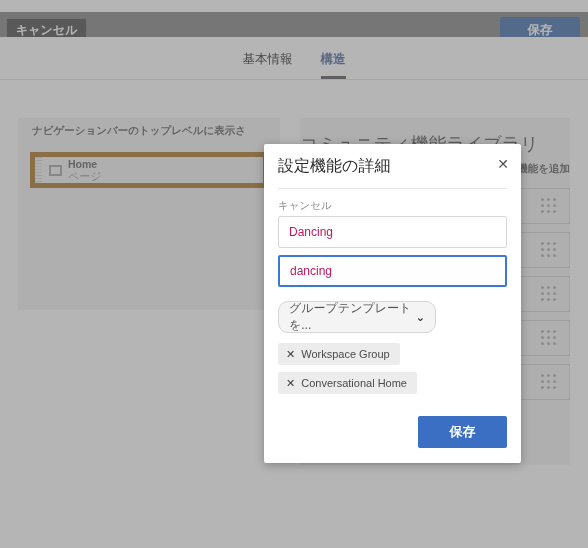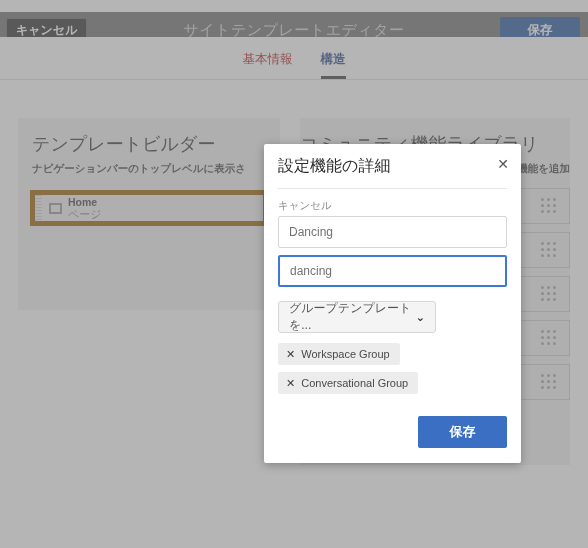--- a/index.html
+++ b/index.html
@@ -57,21 +57,21 @@
   .tabbar {
     position: absolute; left: 0; top: 37px;
     width: 588px; height: 43px;
     background: #ffffff;
     border-bottom: 1px solid #e0e0e0;
     display: flex; justify-content: center; align-items: flex-start;
   }
   .tab {
     margin: 14px 14px 0 14px;
     font-size: 12.5px;
-    color: #b91c1c;
+    color: #000000;
     padding-bottom: 8px;
     white-space: nowrap;
   }
   .tab.active {
     color: #2e4e8f; font-weight: bold;
     border-bottom: 3px solid #404040;
   }
 
   
   .card {
@@ -157,30 +157,30 @@
   .modal-rule { height: 1px; background: #e6e6e6; margin: 0 14px; }
 
   .modal-body { padding: 10px 14px 0 14px; }
   .fld-label { font-size: 10.5px; color: #8d8d8d; margin-bottom: 3px; }
   .fld {
     height: 32px; width: 100%;
     border: 1px solid #d6d6d6; border-radius: 2px;
     background: #ffffff;
     display: flex; align-items: center;
     padding: 8px 10px;
-    font-size: 12px; color: #737373;
+    font-size: 12px; color: #be185d;
   }
   .fld.focused { border: 2px solid #3b78d8; }
   .gap { height: 7px; }
 
   .select {
     margin-top: 14px;
     height: 32px; width: 158px;
     background: #f4f4f4;
-    border: 1px solid #d6d6d6; border-radius: 3px;
+    border: 1px solid #d6d6d6; border-radius: 10px;
     display: flex; align-items: center; justify-content: space-between;
     padding: 0 10px;
     font-size: 12px; color: #555;
   }
   .chev { font-size: 11px; color: #333; font-weight: bold; }
 
   .chips { margin-top: 10px; }
   .chip {
     display: inline-flex; align-items: center;
     height: 22px; padding: 0 10px 0 8px;
@@ -204,31 +204,29 @@
     line-height: 32px; text-align: center;
   }
 </style>
 </head>
 <body>
 
 <div id="page">
 
   <div class="topbar">
     <div class="cancel-btn">キャンセル</div>
-    <div class="topbar-title">サイトテンプレートエディター</div>
     <div class="save-top">保存</div>
   </div>
 
   <div class="tabbar">
     <div class="tab">基本情報</div>
     <div class="tab active">構造</div>
   </div>
 
   <div class="card" id="left-card">
-    <div class="card-title">テンプレートビルダー</div>
     <div class="card-sub">ナビゲーションバーのトップレベルに表示さ</div>
     <div class="rowlist">
       <div class="row">
         <span class="grip-left"></span>
         <span class="row-icon">
             <span class="sq"></span>
           </span>
         <span class="row-text">
           <b>Home</b>
           <span>ページ</span>
@@ -336,21 +334,21 @@
     <div class="chips">
       <span class="chip-row">
         <span class="chip">
           <span class="x">✕</span>
           <span>Workspace Group</span>
         </span>
       </span>
       <span class="chip-row">
         <span class="chip">
           <span class="x">✕</span>
-          <span>Conversational Group</span>
+          <span>Conversational Home</span>
         </span>
       </span>
     </div>
   </div>
 
   <div class="modal-foot">
     <div class="save-modal">保存</div>
   </div>
 </div>
 

